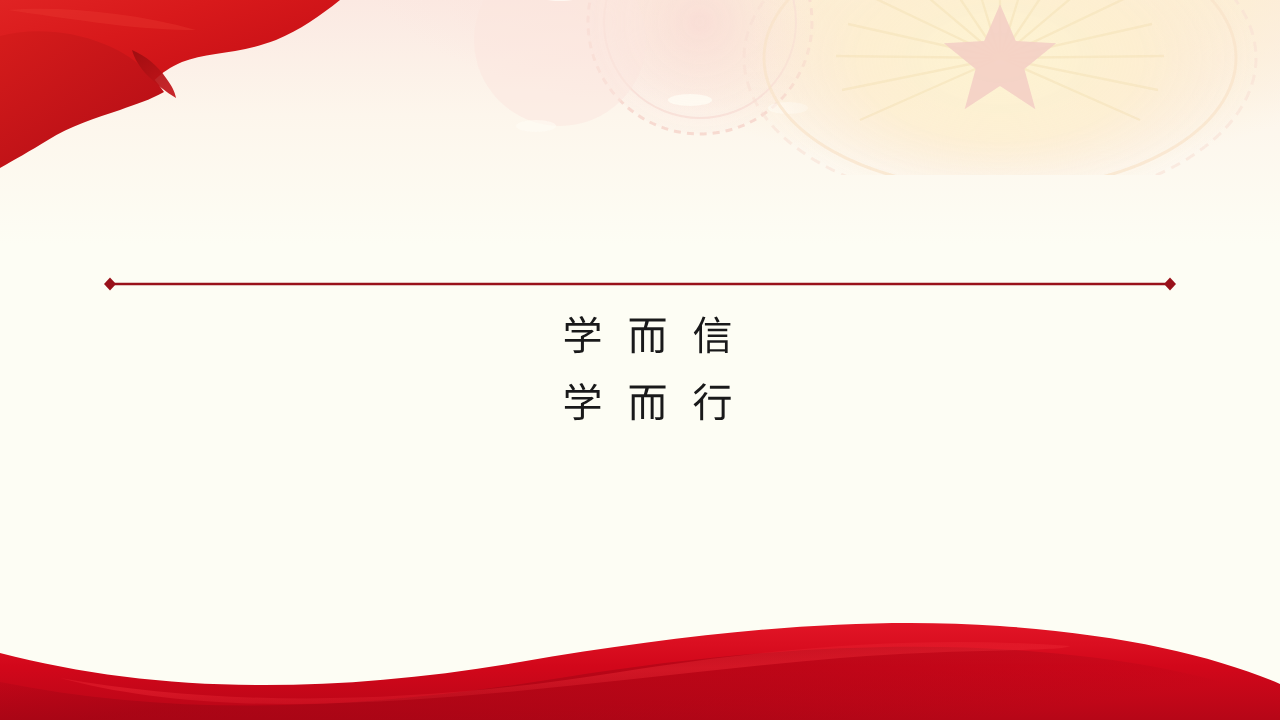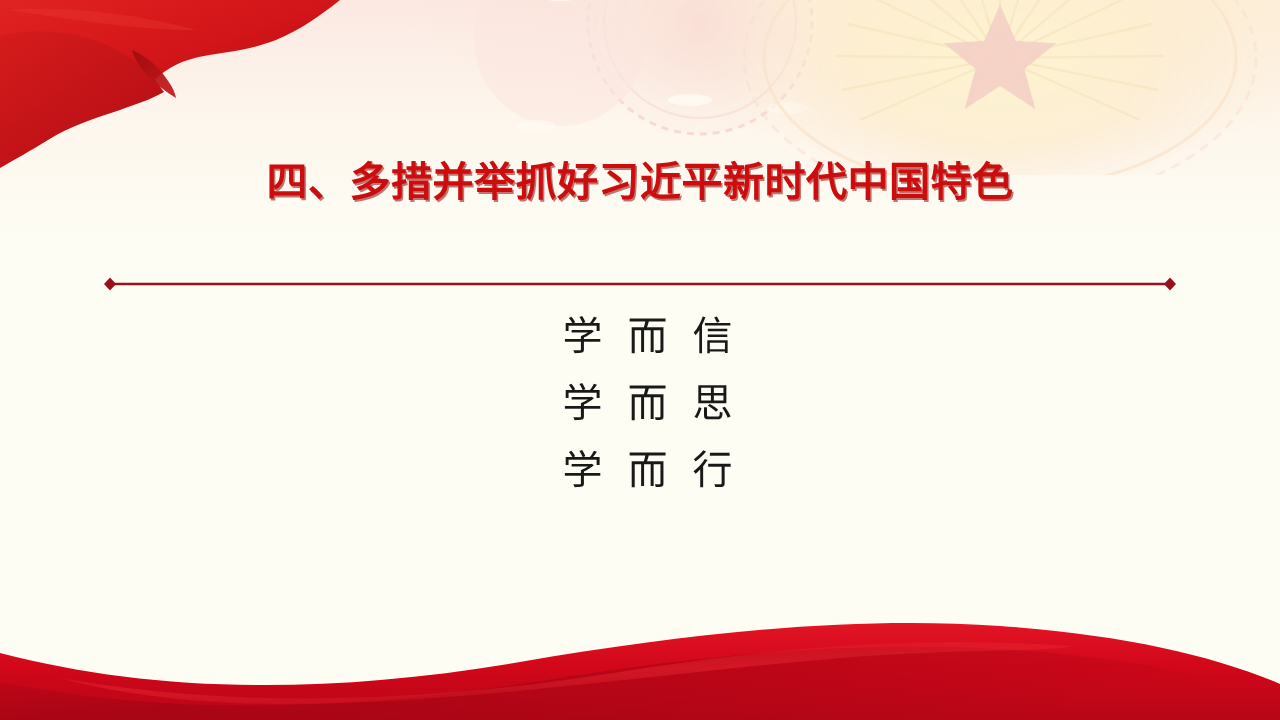--- a/index.html
+++ b/index.html
@@ -201,32 +201,30 @@
              C150,100 136,104 120,110 C96,118 70,126 48,140
              C30,151 14,160 0,168 Z" fill="url(#gRib2)"></path>
 
     <path d="M132,50 C146,56 158,66 166,78 C172,86 175,92 176,98
              C166,92 156,84 148,76 C140,68 134,58 132,50 Z" fill="url(#gRibFold)" opacity="0.92"></path>
 
     <path d="M8,10 C60,6 130,12 196,30 C170,30 140,28 108,24 C70,19 34,14 8,10 Z" fill="#ea3b35" opacity="0.35"></path>
   </svg>
 
   <div class="title-block">
-    <div class="title-line">四、多措并举抓好习近平新时代中国特色</div>
   </div>
 
   <svg class="divider" viewBox="0 0 1074 14" width="1074" height="14">
     <line x1="7" y1="7" x2="1067" y2="7" stroke="#99111a" stroke-width="2.4"></line>
     <polygon points="7,0.5 13,7 7,13.5 1,7" fill="#99111a"></polygon>
     <polygon points="1067,0.5 1073,7 1067,13.5 1061,7" fill="#99111a"></polygon>
   </svg>
 
   <div class="body-block">
     <div class="body-line">学而信</div>
-    <div class="body-line">学而思</div>
     <div class="body-line">学而行</div>
   </div>
 
   <svg class="wave" viewBox="0 0 1280 120" width="1280" height="120" preserveAspectRatio="none">
     <defs>
       <linearGradient id="gWaveMain" x1="0%" y1="0%" x2="0%" y2="100%">
         <stop offset="0%" stop-color="#e21526"></stop>
         <stop offset="45%" stop-color="#d2071a"></stop>
         <stop offset="100%" stop-color="#b60617"></stop>
       </linearGradient>

